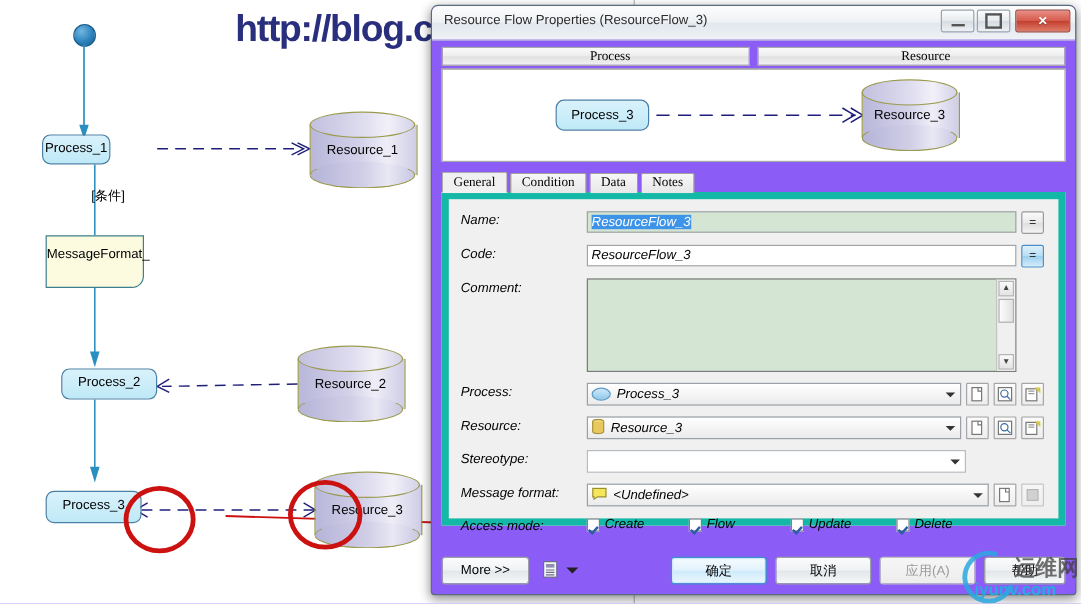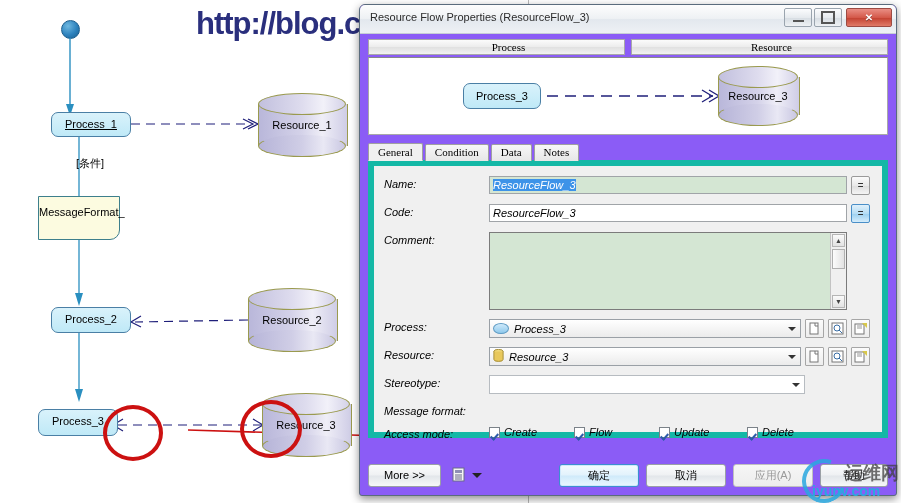--- a/index.html
+++ b/index.html
@@ -197,21 +197,21 @@
     <polygon points="79,402 75,389 83,389" fill="#2a8fc0"></polygon>
 
     <line x1="118" y1="425" x2="262" y2="425" stroke="#1f1f7a" stroke-width="1.2" stroke-dasharray="9,6"></line>
     <polyline points="123,419 113,425 123,431" fill="none" stroke="#1f1f7a" stroke-width="1.2"></polyline>
     <polyline points="253,419 263,425 253,431" fill="none" stroke="#1f1f7a" stroke-width="1.2"></polyline>
 
     <line x1="188" y1="430" x2="480" y2="439" stroke="#cc1111" stroke-width="1.6"></line>
     <line x1="480" y1="439" x2="832" y2="446" stroke="#cc1111" stroke-width="1.6"></line>
   </svg>
 
-  <div class="node-proc" style="left:51px;top:112px;width:80px;height:25px;text-decoration:underline;"><span>Process_1</span></div>
+  <div class="node-proc" style="left:35px;top:112px;width:57px;height:25px;"><span>Process_1</span></div>
   <div class="cond-label" style="left:76px;top:156px;">[条件]</div>
   <div class="node-note" style="left:38px;top:196px;width:82px;height:44px;border-radius:0 0 10px 0;"><span>MessageFormat_</span></div>
   <div class="node-proc" style="left:51px;top:307px;width:80px;height:26px;"><span>Process_2</span></div>
   <div class="node-proc" style="left:38px;top:409px;width:80px;height:27px;"><span>Process_3</span></div>
 
   <div class="cyl" style="left:258px;top:93px;width:88px;height:64px;">
     <div class="body"></div>
     <div class="bot"></div>
     <div class="top"></div>
     <div class="lbl">Resource_1</div>
@@ -374,20 +374,36 @@
           <div class="cmb" style="background:#fff;border-color:#b7bcc1;">
             <span></span>
             <span class="arrow"></span>
           </div>
           <div style="width:61px;flex:none;"></div>
         </div>
       </div>
 
       <div class="frow">
         <div class="flabel">Message format:</div>
+        <div class="fctl">
+          <div class="cmb">
+            <span style="display:inline-block;margin-right:5px;"><svg width="13" height="11" viewBox="0 0 13 11">
+                  <path d="M1 1 h11 v7 h-7 l-3 2 v-2 h-1 z" fill="#f5e55a" stroke="#9a8f2e"></path>
+                </svg></span>
+            <span>&lt;Undefined&gt;</span>
+            <span class="arrow"></span>
+          </div>
+          <div class="ibtn"><svg width="17" height="17" viewBox="0 0 17 17">
+                <rect x="4" y="3" width="8" height="11" fill="#fff" stroke="#777"></rect>
+                <polyline points="9,3 9,6 12,6" fill="none" stroke="#777"></polyline>
+              </svg></div>
+          <div class="ibtn dim"><svg width="17" height="17" viewBox="0 0 17 17">
+                <rect x="4" y="4" width="9" height="9" fill="#b9b9b9" stroke="#888"></rect>
+              </svg></div>
+        </div>
       </div>
 
       <div class="frow" style="margin-bottom:0;">
         <div class="flabel">Access mode:</div>
         <div class="fctl" style="gap:0;">
           <div class="ckwrap" style="width:85px;">
               <span class="ck"></span>
               <span>Create</span>
             </div>
           <div class="ckwrap" style="width:85px;">

